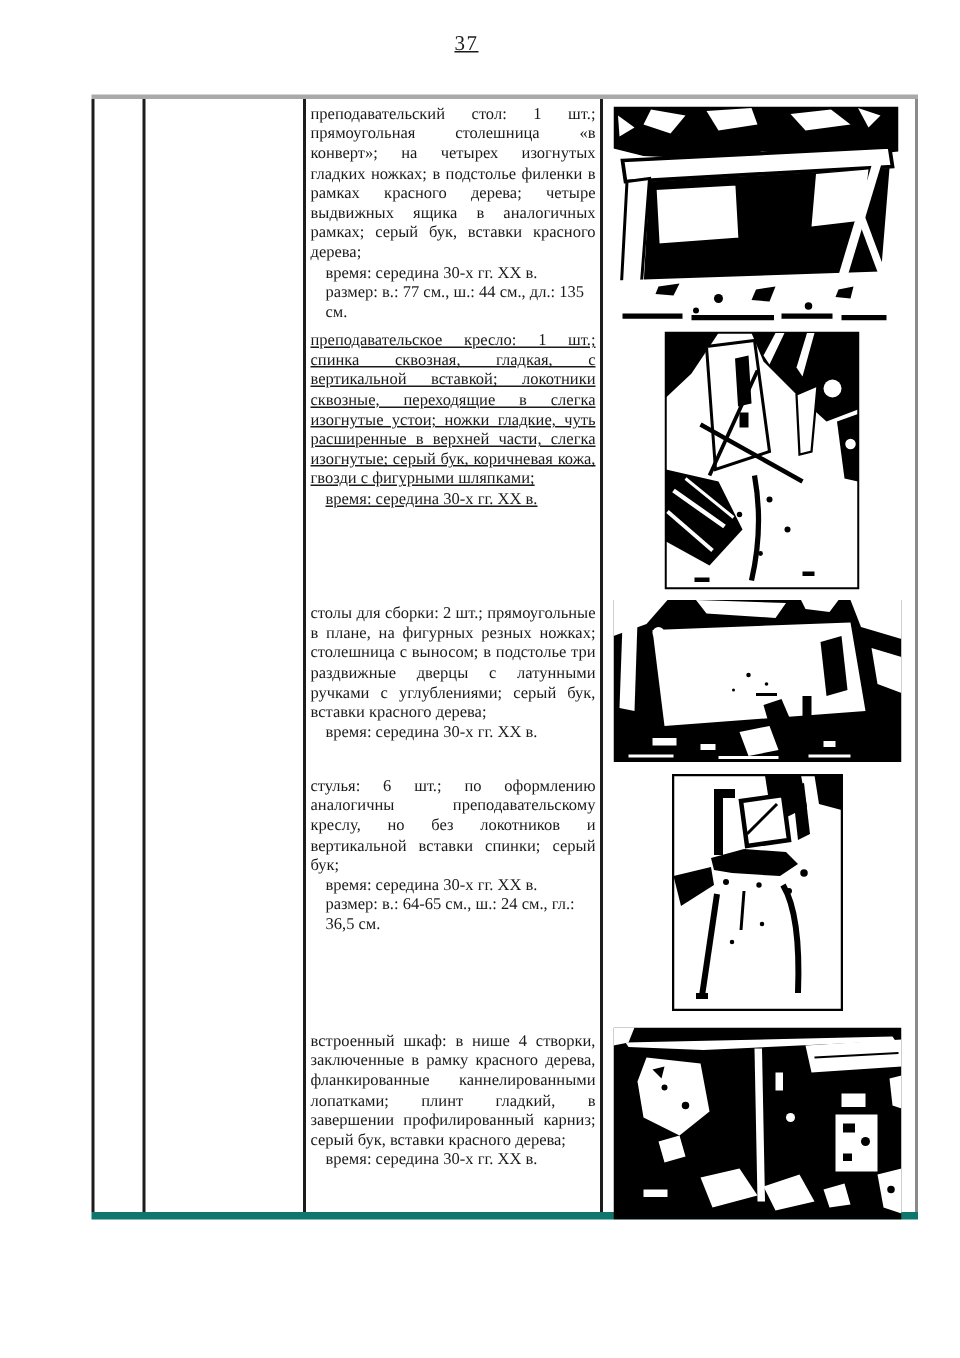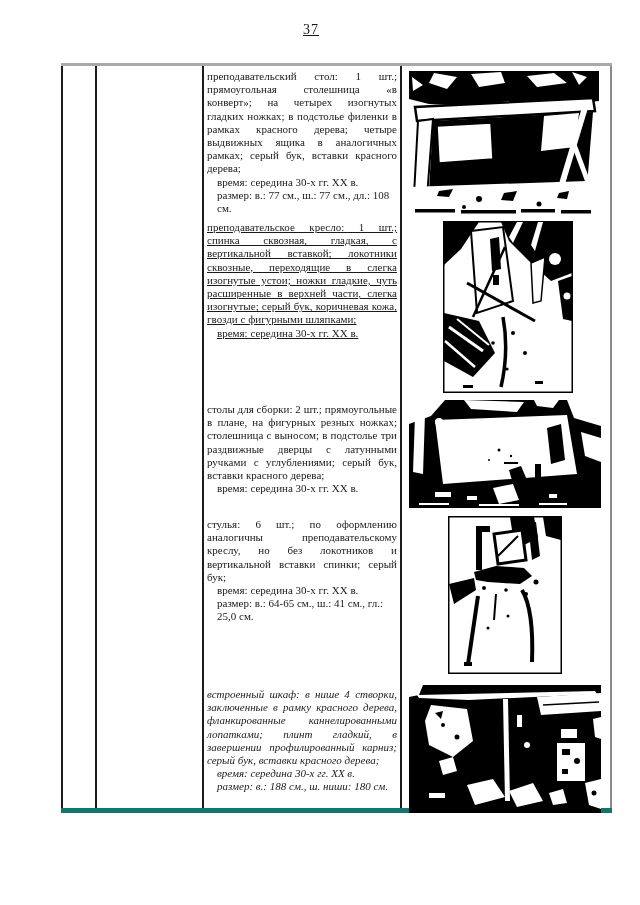--- a/index.html
+++ b/index.html
@@ -22,21 +22,21 @@
   .vline.v0{left:0;}
   .vline.v1{left:34px;width:1.5px;}
   .vline.v2{left:141px;width:1.5px;}
   .vline.v3{left:339px;width:1.5px;}
   .vline.v4{left:549px;width:1.5px;background:#8a8a8a;}
   .t-row{position:absolute;left:0;width:551px;}
   .t-row.r0{top:0;height:152px;}
   .t-row.r1{top:152px;height:178px;}
   .t-row.r2{top:330px;height:117px;padding-left:24px;}
   .t-row.r3{top:447px;height:170px;}
-  .t-row.r4{top:617px;height:127px;font-style:italic;}
+  .t-row.r4{top:617px;height:127px;}
   .desc-cell{
     position:absolute;left:146px;width:190px;
     font-size:11px;line-height:13.2px;
   }
   .desc-cell .desc{text-align:justify;text-justify:inter-word;}
   .desc-cell .meta{text-align:left;margin-left:10px;}
   .photo{position:absolute;display:block;}
   .photo svg{display:block;}
 </style>
 </head>
@@ -48,21 +48,21 @@
   <div class="vline v0"></div>
   <div class="vline v1"></div>
   <div class="vline v2"></div>
   <div class="vline v3"></div>
   <div class="vline v4"></div>
 
   <div class="t-row r0">
     <div class="desc-cell" style="top:4px;">
       <div class="desc">преподавательский стол: 1 шт.; прямоугольная столешница «в конверт»; на четырех изогнутых гладких ножках; в подстолье филенки в рамках красного дерева; четыре выдвижных ящика в аналогичных рамках; серый бук, вставки красного дерева;</div>
       <div class="meta">время: середина 30-х гг. XX в.</div>
-      <div class="meta">размер: в.: 77 см., ш.: 77 см., дл.: 108 см.</div>
+      <div class="meta">размер: в.: 77 см., ш.: 44 см., дл.: 135 см.</div>
     </div>
     <div class="photo" style="left:348px;top:5px;" aria-label="teacher-desk-photo">
       <svg width="190" height="145" viewBox="0 0 190 145" role="img">
         <rect width="190" height="145" fill="#fff"></rect>
         <path d="M0,0 H190 V30 L150,34 100,30 60,35 20,33 0,28 Z" fill="#000"></path>
         <polygon points="25,2 48,6 38,18 20,12" fill="#fff"></polygon>
         <polygon points="62,3 92,1 96,12 70,16" fill="#fff"></polygon>
         <polygon points="118,5 145,2 158,12 128,16" fill="#fff"></polygon>
         <polygon points="163,1 178,6 170,14" fill="#fff"></polygon>
         <polygon points="3,6 14,14 4,20" fill="#fff"></polygon>
@@ -163,21 +163,21 @@
           <rect x="130" y="103" width="28" height="2"></rect>
         </g>
       </svg>
     </div>
   </div>
 
   <div class="t-row r3">
     <div class="desc-cell" style="top:5px;">
       <div class="desc">стулья: 6 шт.; по оформлению аналогичны преподавательскому креслу, но без локотников и вертикальной вставки спинки; серый бук;</div>
       <div class="meta">время: середина 30-х гг. XX в.</div>
-      <div class="meta">размер: в.: 64-65 см., ш.: 41 см., гл.: 25,0 см.</div>
+      <div class="meta">размер: в.: 64-65 см., ш.: 24 см., гл.: 36,5 см.</div>
     </div>
     <div class="photo" style="left:387px;top:3px;" aria-label="chair-photo">
       <svg width="114" height="158" viewBox="0 0 114 158" role="img">
         <rect x="0.75" y="0.75" width="112.5" height="156.5" fill="#fff" stroke="#000" stroke-width="1.5"></rect>
         <polygon points="62,1 86,1 90,22 74,30 64,14" fill="#000"></polygon>
         <polygon points="95,1 113,1 113,24 98,20" fill="#000"></polygon>
         <path d="M28,10 h14 v6 h-8 v38 h-6 z" fill="#000"></path>
         <polygon points="46,18 74,14 78,44 50,48" fill="#fff" stroke="#000" stroke-width="3"></polygon>
         <line x1="50" y1="40" x2="70" y2="20" stroke="#000" stroke-width="2"></line>
         <polygon points="80,8 88,6 92,40 84,44" fill="#000"></polygon>
@@ -196,21 +196,20 @@
         <path d="M74,74 q12,20 10,72" stroke="#000" stroke-width="4" fill="none"></path>
         <path d="M48,78 l-2,26" stroke="#000" stroke-width="2"></path>
       </svg>
     </div>
   </div>
 
   <div class="t-row r4">
     <div class="desc-cell" style="top:5px;">
       <div class="desc">встроенный шкаф: в нише 4 створки, заключенные в рамку красного дерева, фланкированные каннелированными лопатками; плинт гладкий, в завершении профилированный карниз; серый бук, вставки красного дерева;</div>
       <div class="meta">время: середина 30-х гг. XX в.</div>
-      <div class="meta">размер: в.: 188 см., ш. ниши: 180 см.</div>
     </div>
     <div class="photo" style="left:348px;top:2px;" aria-label="built-in-cupboard-photo">
       <svg width="192" height="128" viewBox="0 0 192 128" role="img">
         <rect width="192" height="128" fill="#000"></rect>
         <polygon points="0,0 14,0 10,10 0,12" fill="#fff"></polygon>
         <polygon points="8,10 186,6 188,9 60,15 10,13" fill="#fff"></polygon>
         <polygon points="128,12 192,8 192,26 132,30" fill="#fff"></polygon>
         <line x1="134" y1="20" x2="190" y2="17" stroke="#000" stroke-width="1.5"></line>
         <polygon points="22,20 58,24 64,56 44,72 20,60 16,36" fill="#fff"></polygon>
         <g fill="#000">

